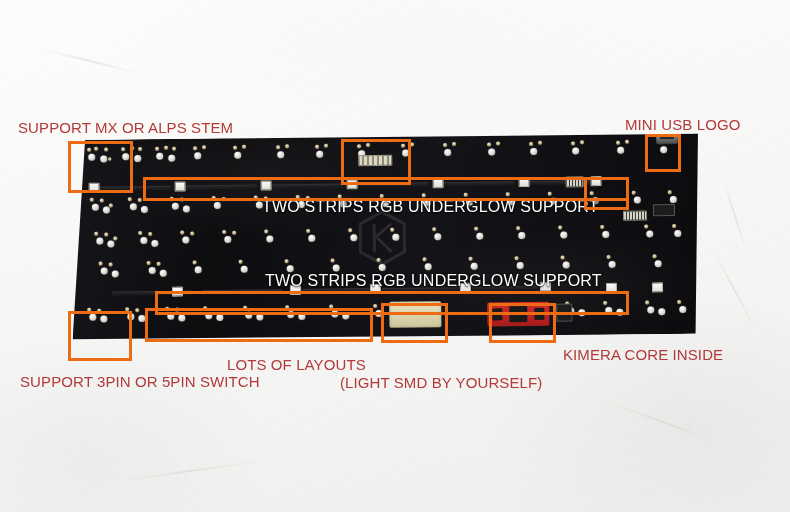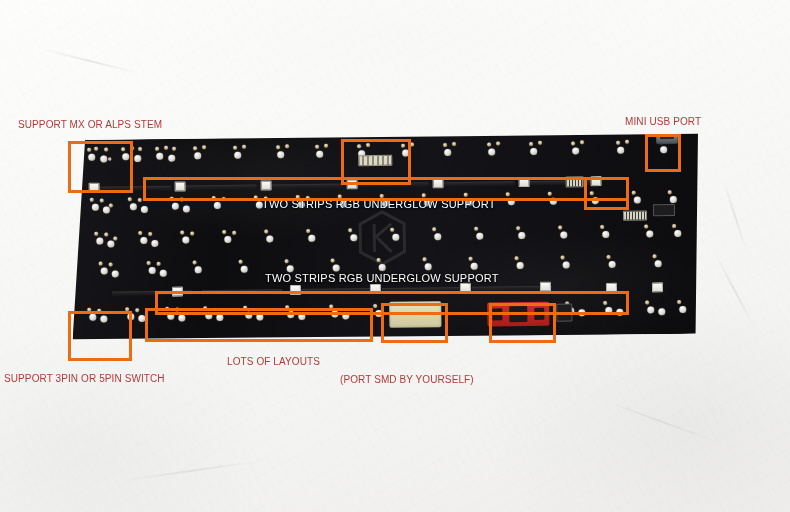--- a/index.html
+++ b/index.html
@@ -160,30 +160,30 @@
     position: absolute;
     border: 3px solid #ed6c13;
     box-sizing: border-box;
     pointer-events: none;
   }
 
   
   .lbl {
     position: absolute;
     color: #b23a3a;
-    font-size: 10px;
+    font-size: 15px;
     font-weight: 500;
     letter-spacing: .1px;
     white-space: nowrap;
     font-family: "Liberation Sans", sans-serif;
   }
   .lbl-white {
     position: absolute;
     color: #ffffff;
-    font-size: 11px;
+    font-size: 16px;
     font-weight: 400;
     white-space: nowrap;
     letter-spacing: .2px;
     text-shadow: 0 0 2px rgba(0,0,0,.85), 0 1px 2px rgba(0,0,0,.8);
     font-family: "Liberation Sans", sans-serif;
   }
 </style>
 </head>
 <body>
 
@@ -606,23 +606,24 @@
   <div class="abox" style="left:584px; top:177px; width:45px;  height:33px;"></div>
   <div class="abox" style="left:155px; top:291px; width:474px; height:24px;"></div>
   <div class="abox" style="left:68px;  top:311px; width:64px;  height:50px;"></div>
   <div class="abox" style="left:145px; top:308px; width:228px; height:34px;"></div>
   <div class="abox" style="left:381px; top:303px; width:67px;  height:40px;"></div>
   <div class="abox" style="left:489px; top:303px; width:67px;  height:40px;"></div>
 
   <div class="lbl" style="left:18px; top:119px;">SUPPORT MX OR ALPS STEM</div>
 
 
-  <div class="lbl" style="left:625px; top:116px;">MINI USB PORT</div>
-
-  <div class="lbl" style="left:4px; top:373px;text-align:right;">SUPPORT 3PIN OR 5PIN SWITCH</div>
+  <div class="lbl" style="left:625px; top:116px;">MINI USB LOGO</div>
+
+  <div class="lbl" style="left:20px; top:373px;text-align:right;">SUPPORT 3PIN OR 5PIN SWITCH</div>
 
   <div class="lbl" style="left:227px; top:356px;">LOTS OF LAYOUTS</div>
 
 
-  <div class="lbl" style="left:340px; top:374px;">(PORT SMD BY YOURSELF)</div>
-
+  <div class="lbl" style="left:340px; top:374px;">(LIGHT SMD BY YOURSELF)</div>
+
+  <div class="lbl" style="left:563px; top:346px;">KIMERA CORE INSIDE</div>
 
 </div>
 
 </body></html>

